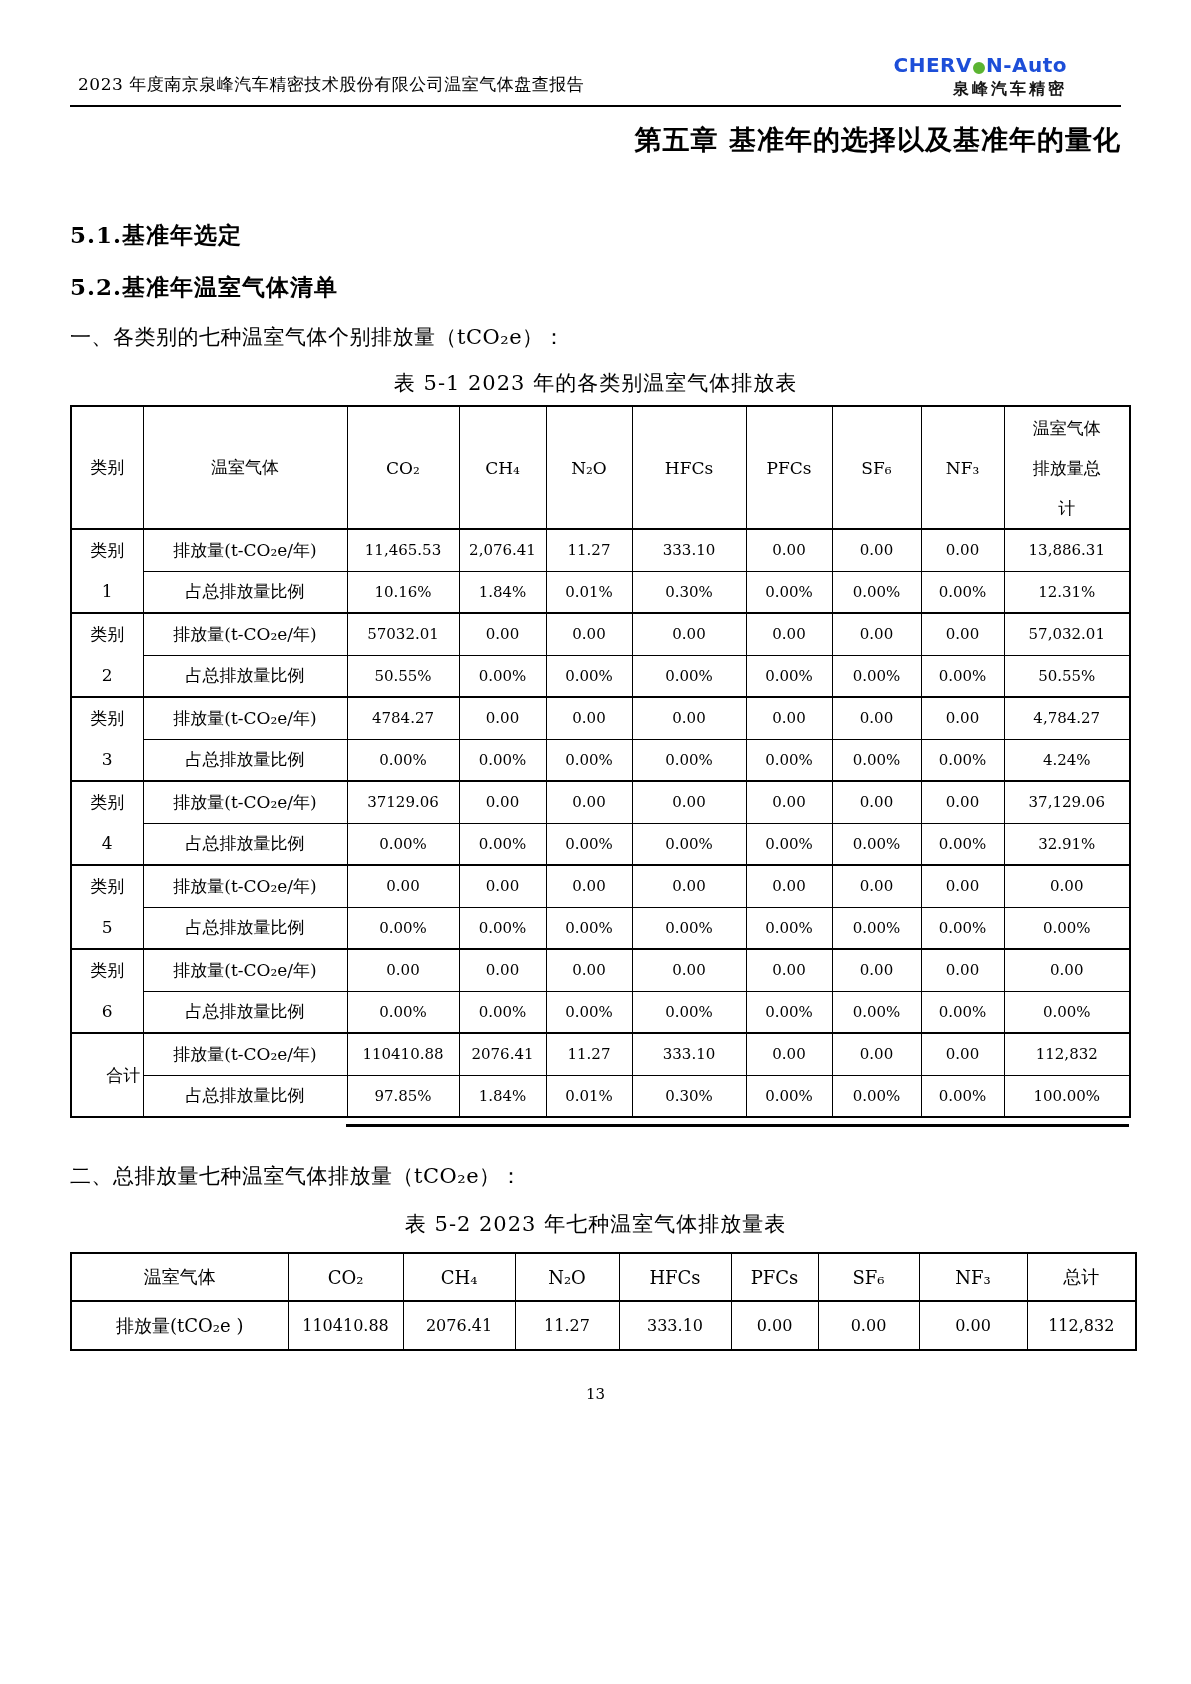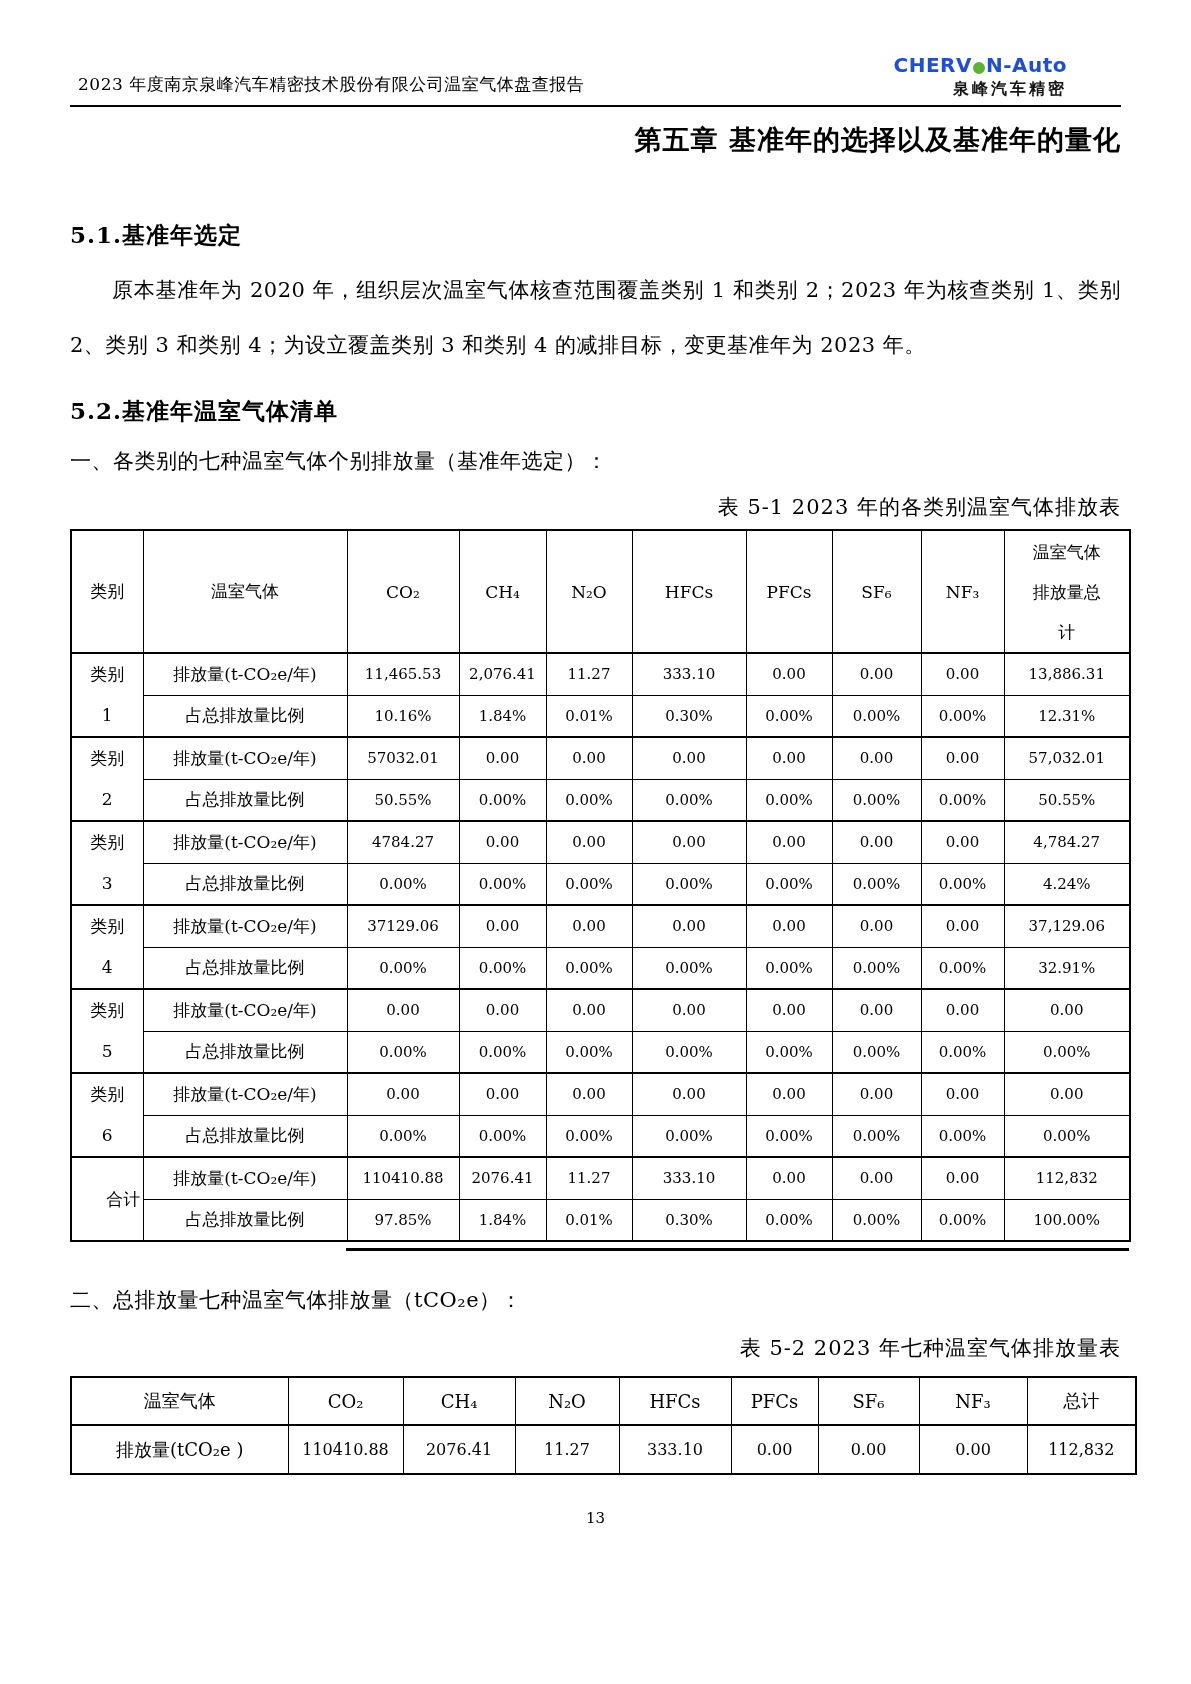--- a/index.html
+++ b/index.html
@@ -50,21 +50,21 @@
   }
   .sec-51 { margin-top: 64px; }
   .sec-52 { margin-top: 24px; }
   .body-para {
     margin-top: 14px; font-size: 21px; line-height: 55px;
     text-align: justify; text-indent: 2em; letter-spacing: 0.5px;
   }
   .list-line { font-size: 21px; line-height: 28px; letter-spacing: 0.5px; }
   .item-one { margin-top: 22px; }
   .item-two { margin-top: 44px; }
-  .tbl-caption { text-align: right; font-size: 21px; line-height: 28px; letter-spacing: 1px; }
+  .tbl-caption { text-align: center; font-size: 21px; line-height: 28px; letter-spacing: 1px; }
   .cap-1 { margin-top: 18px; }
   .cap-2 { margin-top: 20px; }
   
   .t1-wrap { position: relative; width: 1059px; margin-top: 8px; margin-left: 0px; }
   table { border-collapse: collapse; table-layout: fixed; }
   .t1 { width: 1059px; border: 2px solid #000; }
   .t1 th, .t1 td {
     border: 1px solid #000; text-align: center; vertical-align: middle;
     padding: 0 2px; overflow: hidden;
   }
@@ -105,24 +105,23 @@
     <div class="logo">
       <div class="logo-main"><span>CHERV</span><span class="logo-o"></span><span>N-Auto</span></div>
       <div class="logo-sub">泉峰汽车精密</div>
     </div>
   </div>
   <div class="header-rule"></div>
 
   <h1 class="chapter-title">第五章 基准年的选择以及基准年的量化</h1>
 
   <h2 class="sec-heading sec-51">5.1.基准年选定</h2>
-  <p class="body-para">原本基准年为 2020 年，组织层次温室气体核查范围覆盖类别 1 和类别 2；2023 年为核查类别 1、类别 2、类别 3 和类别 4；为设立覆盖类别 3 和类别 4 的减排目标，变更基准年为 2023 年。</p>
 
   <h2 class="sec-heading sec-52">5.2.基准年温室气体清单</h2>
-  <div class="list-line item-one">一、各类别的七种温室气体个别排放量（基准年选定）：</div>
+  <div class="list-line item-one">一、各类别的七种温室气体个别排放量（tCO₂e）：</div>
 
   <div class="tbl-caption cap-1">表 5-1 2023 年的各类别温室气体排放表</div>
 
   <div class="t1-wrap">
   <table class="t1">
     <colgroup>
       <col style="width:72px">
           <col style="width:204px">
           <col style="width:112px">
           <col style="width:87px">

